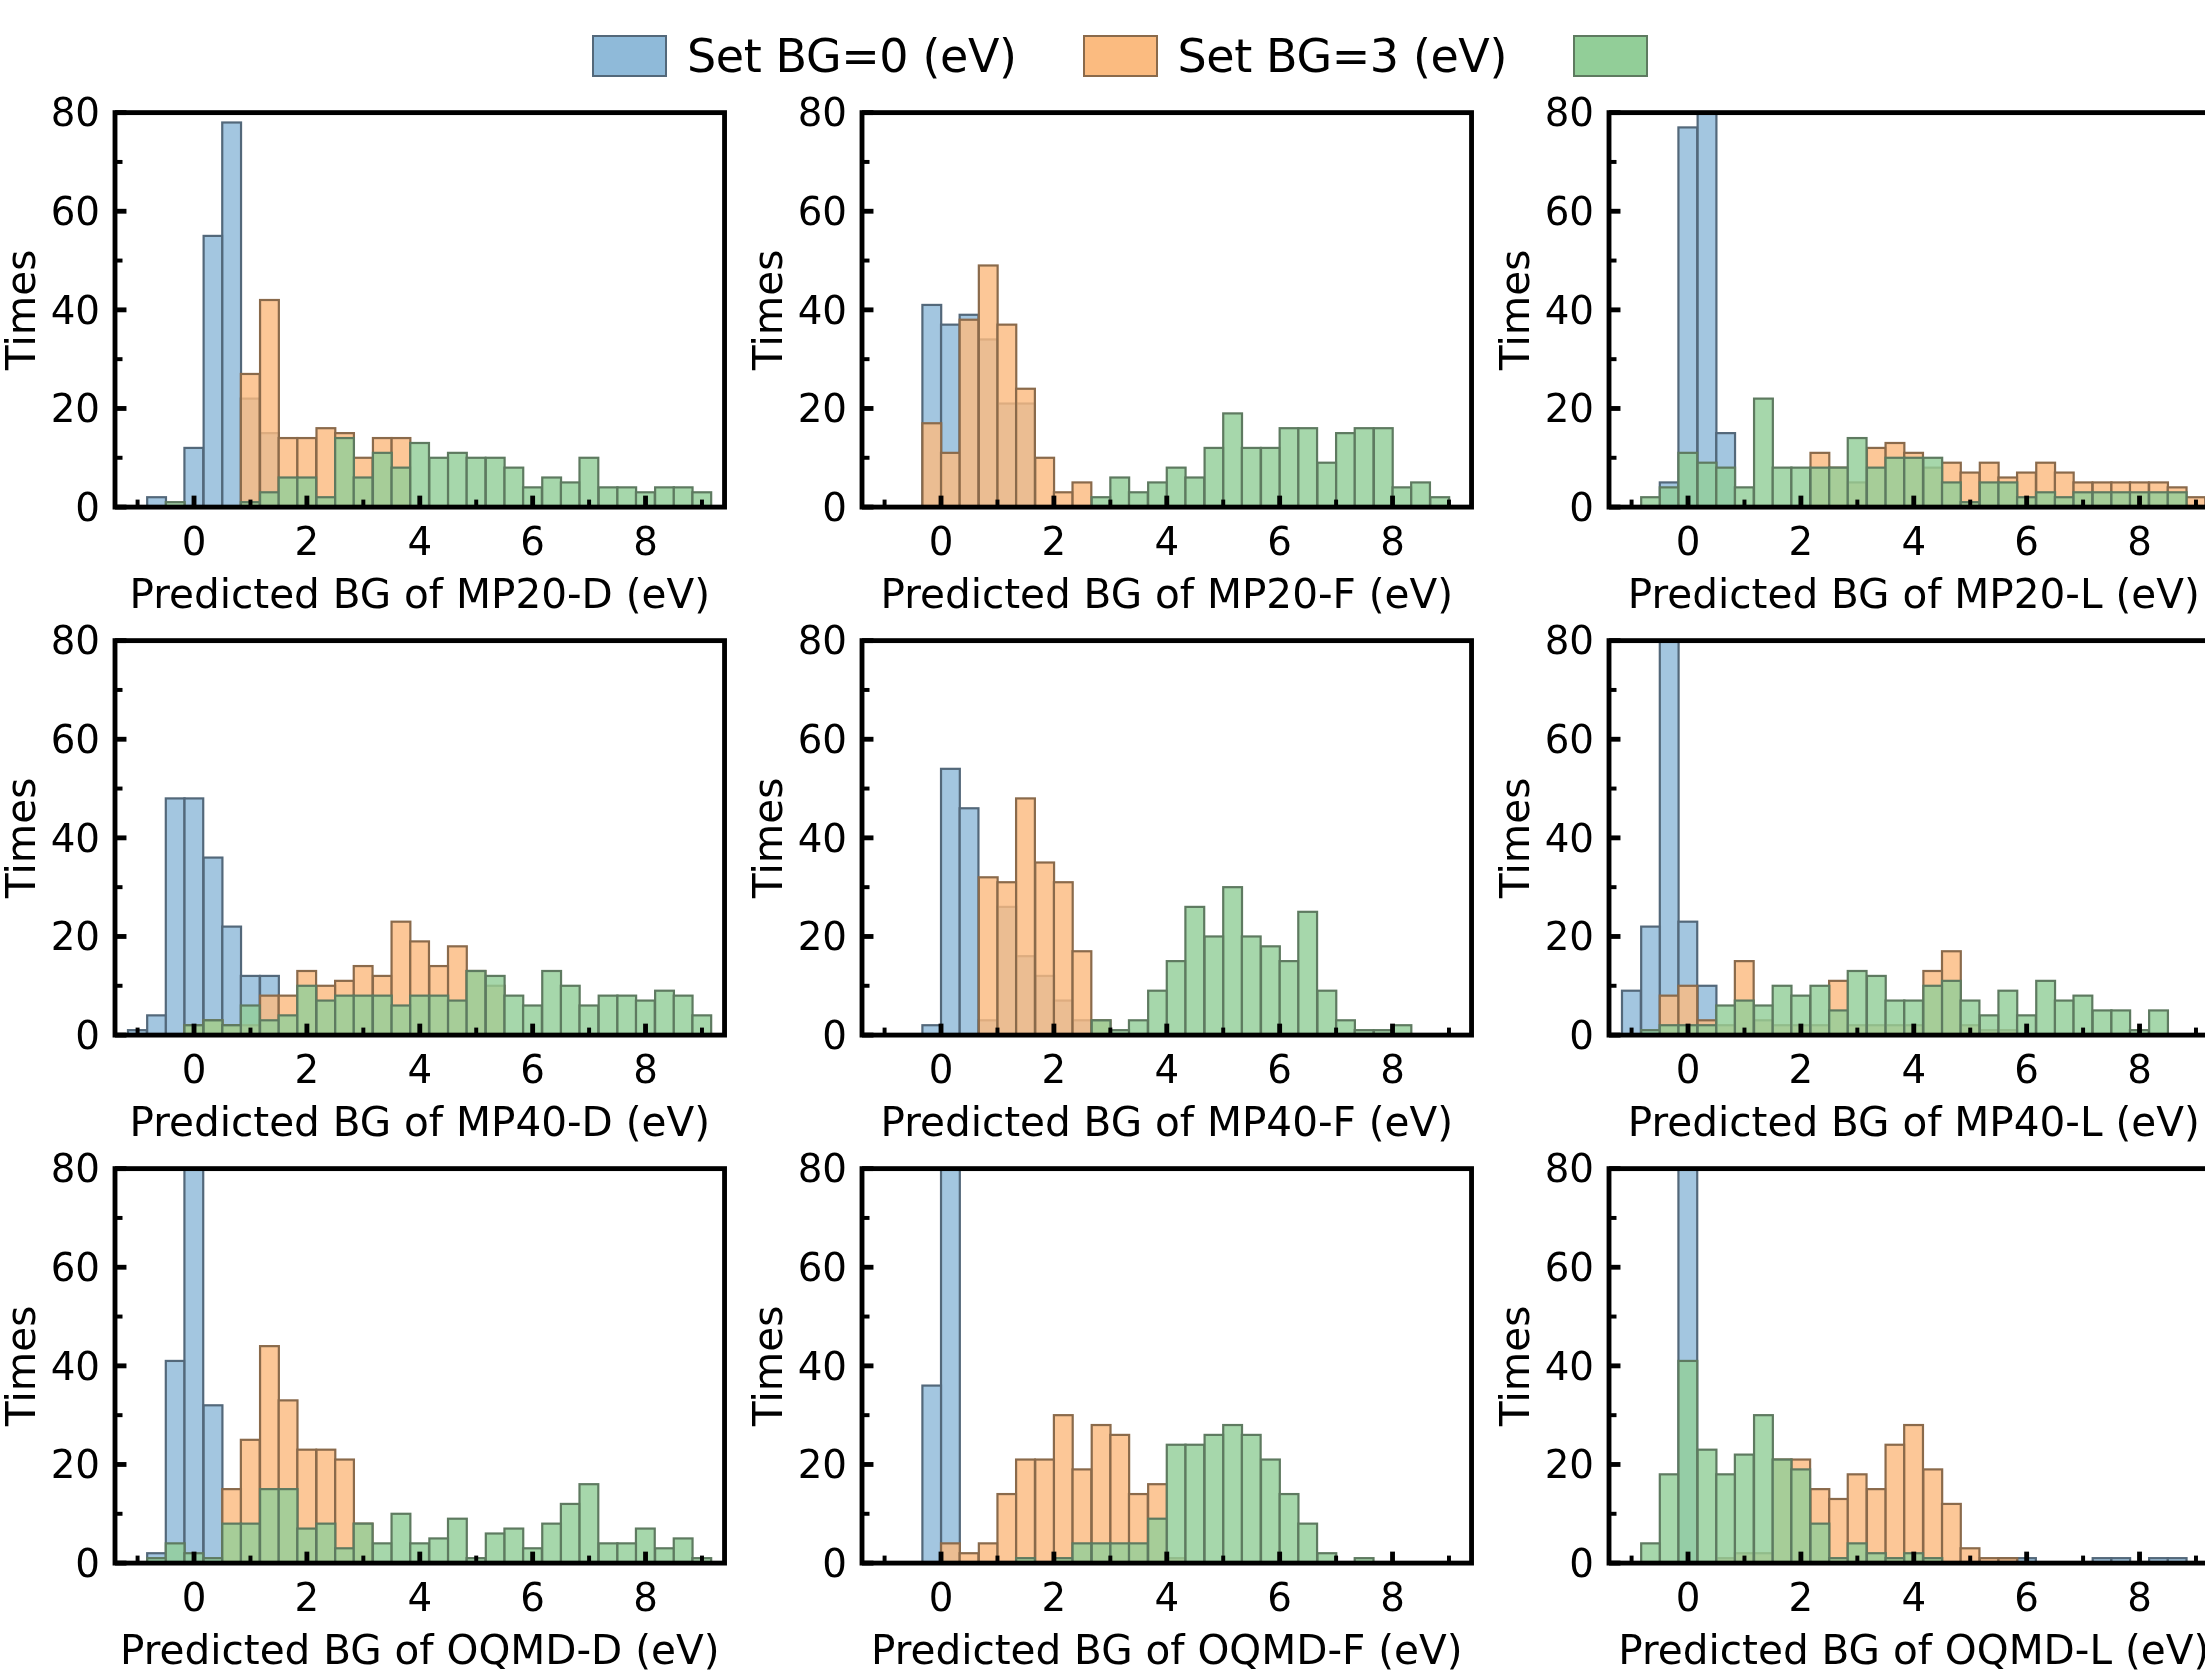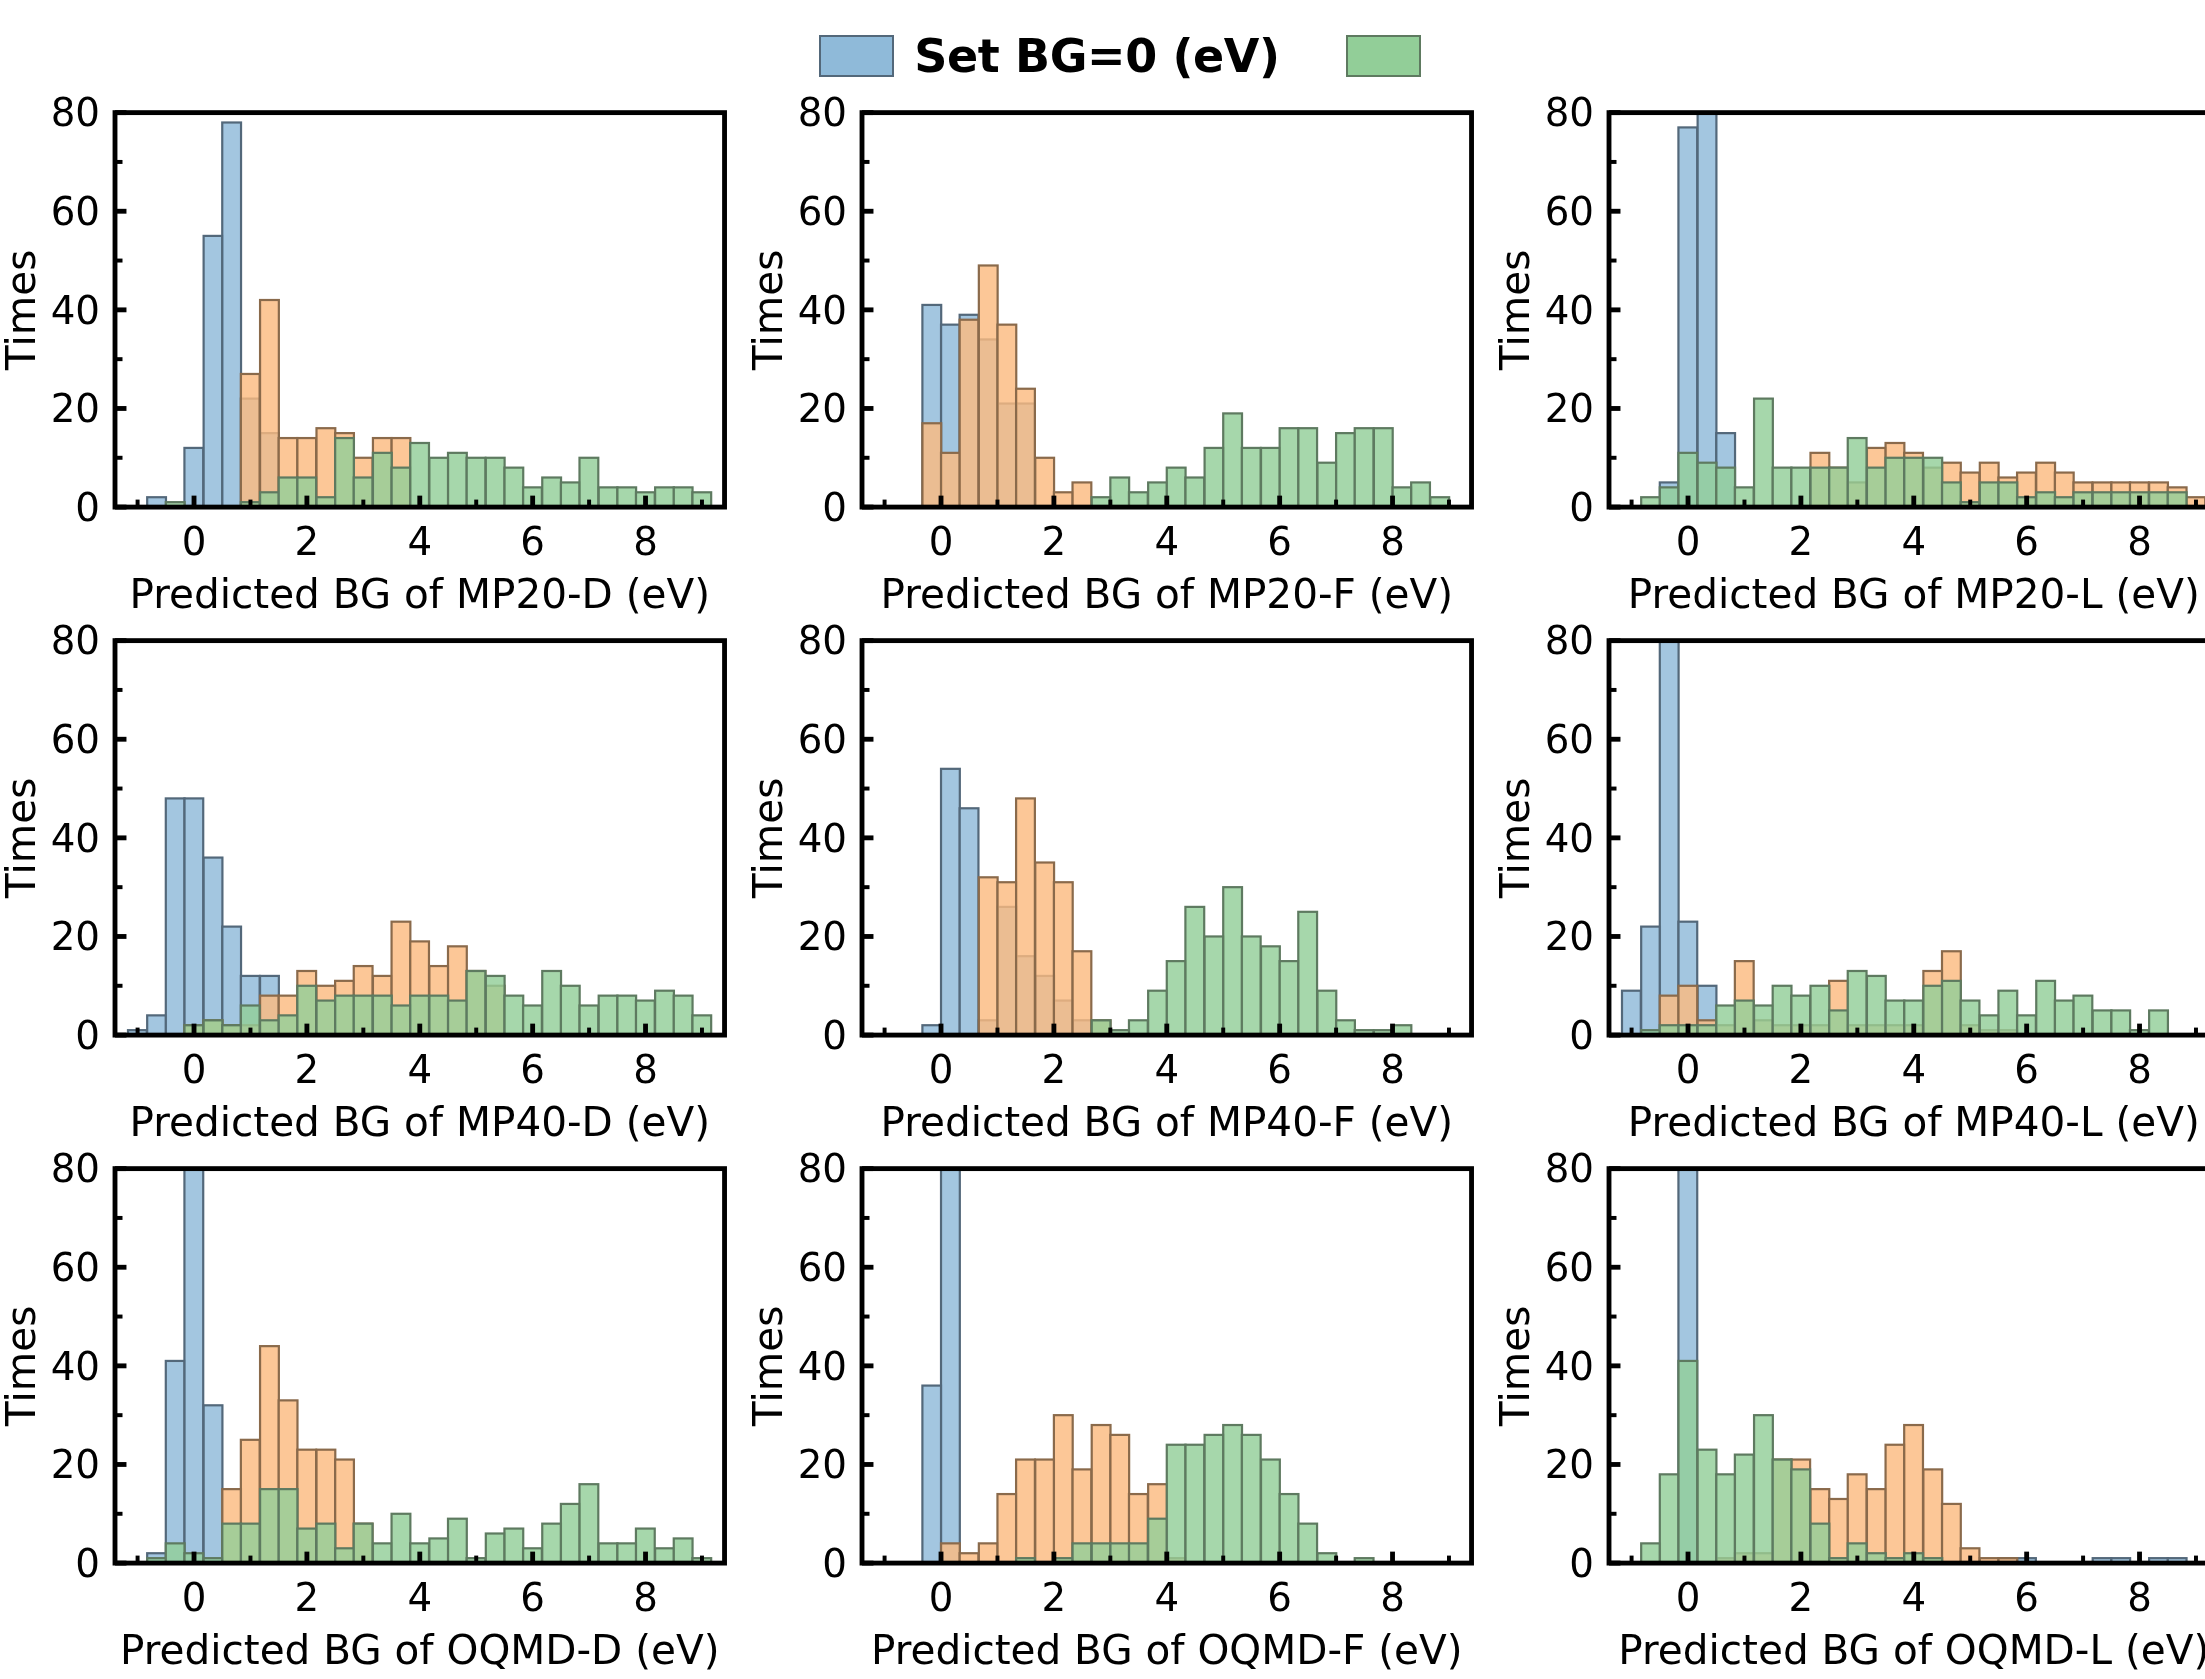--- a/index.html
+++ b/index.html
@@ -4,21 +4,21 @@
 <style>
   html,body{margin:0;padding:0;background:#ffffff;}
   body{width:2240px;height:1680px;font-family:"DejaVu Sans",sans-serif;overflow:hidden;}
   #figure{position:relative;width:2240px;height:1680px;background:#fff;}
 
   
   #legend{
     position:absolute;left:0;top:17.6px;width:2240px;height:77px;
     display:flex;align-items:center;justify-content:center;gap:66px;
   }
-  .legend-entry{display:flex;align-items:center;gap:20px;font-weight:bold;}
+  .legend-entry{display:flex;align-items:center;gap:20px;}
   .legend-swatch{
     width:75px;height:42px;border:2.6px solid #6b6b6b;box-sizing:border-box;
   }
   .legend-label{
     font-family:"DejaVu Sans",sans-serif;
     font-size:46px;color:#000;white-space:nowrap;letter-spacing:-0.4px;
   }
 
   
   #grid{
@@ -39,20 +39,24 @@
 </style>
 </head>
 <body>
 
 <div id="figure">
 
   <div id="legend">
       <div class="legend-entry">
         <div class="legend-swatch" style="background: rgb(143, 186, 217); border-color: rgb(83, 104, 122);"></div>
         <span class="legend-label">Set BG=0 (eV)</span>
+      </div>
+      <div class="legend-entry">
+        <div class="legend-swatch" style="background: rgb(251, 187, 128); border-color: rgb(138, 106, 75);"></div>
+        <span class="legend-label">Set BG=3 (eV)</span>
       </div>
       <div class="legend-entry">
         <div class="legend-swatch" style="background: rgb(146, 206, 152); border-color: rgb(94, 122, 96);"></div>
       </div>
     </div>
 
   <div id="grid">
       <div class="panel">
         <svg width="747" height="528" viewBox="0 0 1693 1198">
           <defs>

